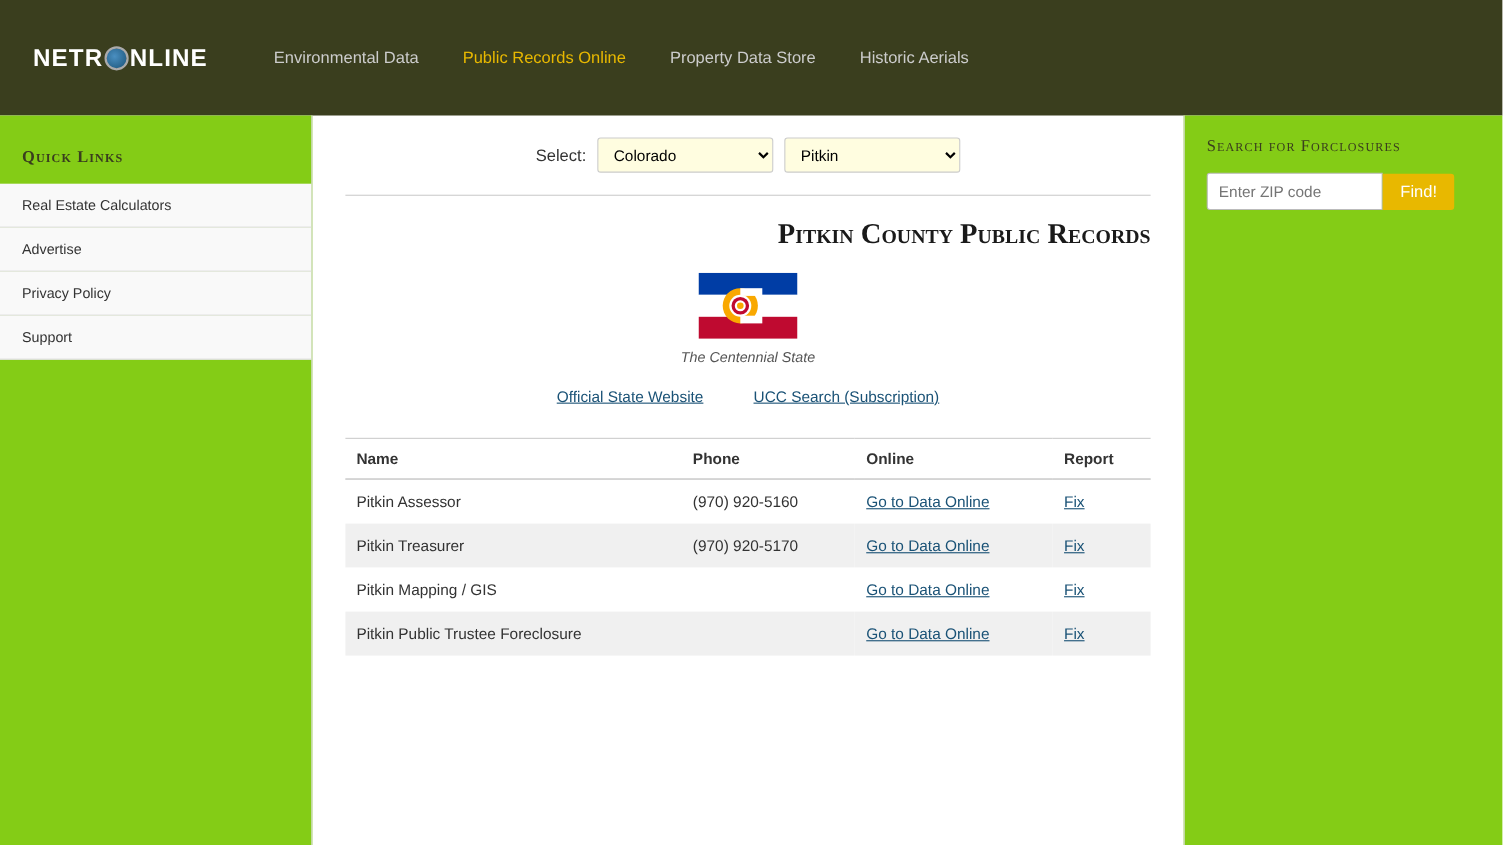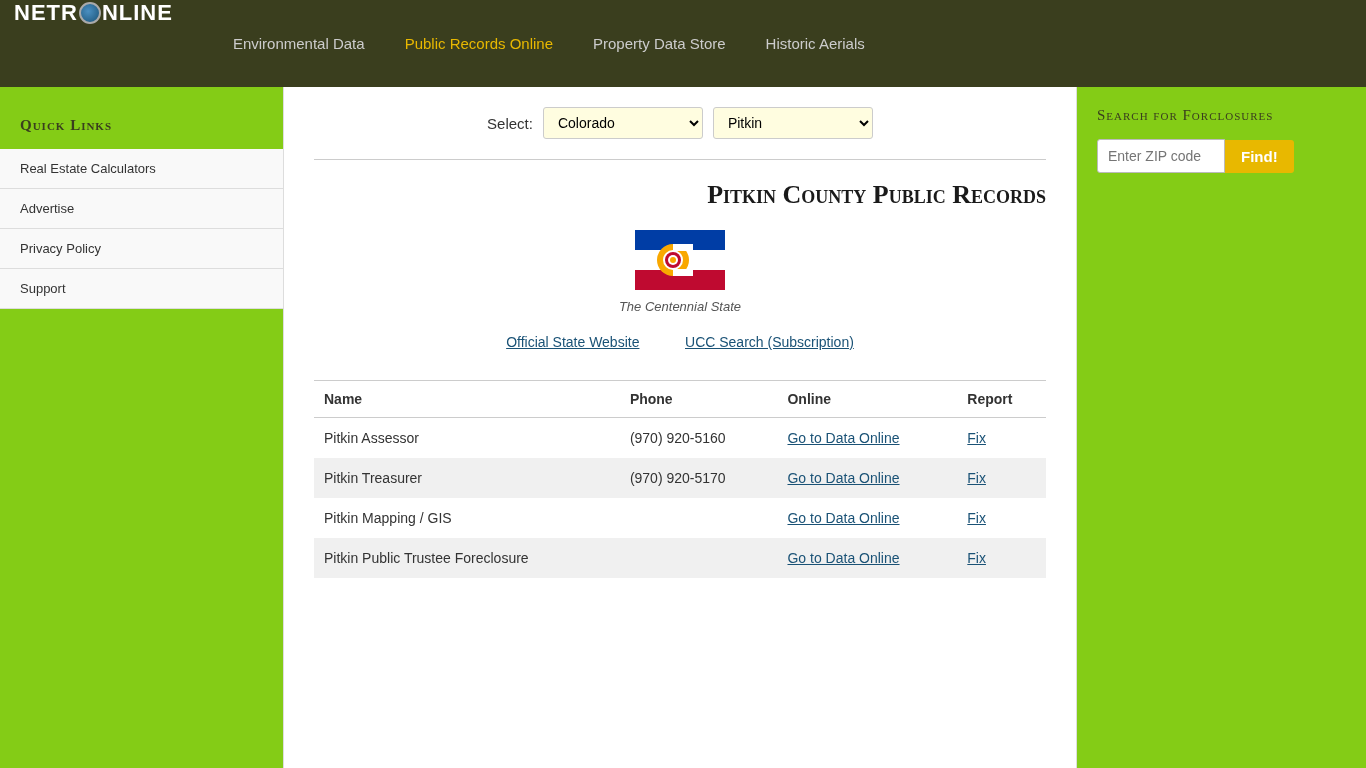--- a/index.html
+++ b/index.html
@@ -2,22 +2,23 @@
 <html><head>
   <meta charset="utf-8">
   <style>
     * { box-sizing: border-box; margin: 0; padding: 0; }
     body { font-family: Arial, sans-serif; font-size: 14px; color: #333; background: #fff; }
 
     
     #header {
       background-color: #3a3e1e;
       display: flex;
-      padding: 0 14px;
-      height: 87px;
+      align-items: center;
+      padding: 0 30px;
+      height: 105px;
     }
     #logo {
       color: #fff;
       font-size: 22px;
       font-weight: bold;
       letter-spacing: 1px;
       margin-right: 60px;
       text-transform: uppercase;
       white-space: nowrap;
     }
@@ -211,35 +212,35 @@
     }
     #foreclosure-title {
       font-family: Georgia, serif;
       font-size: 15px;
       font-variant: small-caps;
       color: #3a3e1e;
       margin-bottom: 15px;
       letter-spacing: 1px;
     }
     #zip-input {
-      width: 128px;
+      width: 160px;
       padding: 8px 10px;
       border: 1px solid #bbb;
       font-size: 14px;
       border-radius: 3px 0 0 3px;
       outline: none;
       background: #fff;
     }
     #find-btn {
       background: #e8b800;
       color: #fff;
       border: none;
       padding: 8px 16px;
       font-size: 15px;
-      font-weight: bold;
+      font-weight: normal;
       cursor: pointer;
       border-radius: 0 3px 3px 0;
     }
     #zip-row {
       display: flex;
       align-items: center;
     }
   </style>
 </head>
 <body>

